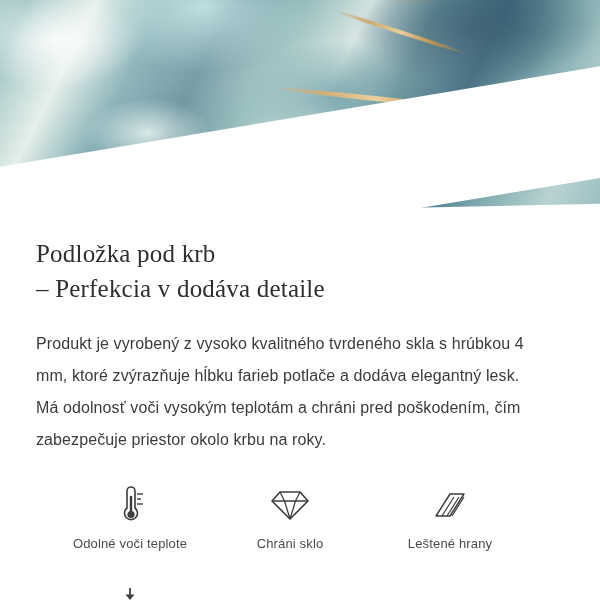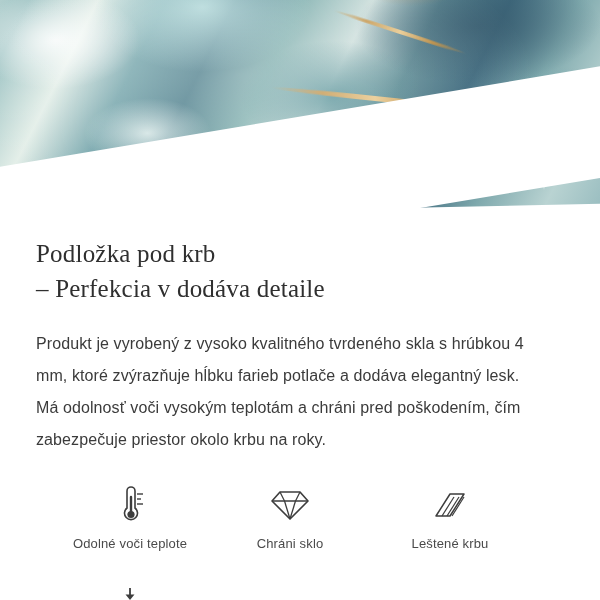--- a/index.html
+++ b/index.html
@@ -278,21 +278,21 @@
 
       <div class="feature">
         <div class="icon-wrap">
           <svg width="40" height="34" viewBox="0 0 40 34">
             <path d="M6 28 L20 6 L34 6 L20 28 Z" fill="none" stroke="#3d3d3d" stroke-width="1.5" stroke-linejoin="round"></path>
             <line x1="12" y1="28" x2="24" y2="9" stroke="#3d3d3d" stroke-width="1.2"></line>
             <line x1="17" y1="28" x2="29" y2="9" stroke="#3d3d3d" stroke-width="1.2"></line>
             <line x1="22" y1="28" x2="34" y2="9" stroke="#3d3d3d" stroke-width="1.2"></line>
           </svg>
         </div>
-        <div class="f-label">Leštené krbu</div>
+        <div class="f-label">Leštené hrany</div>
       </div>
 
       <div class="feature">
         <div class="icon-wrap">
           <svg width="42" height="40" viewBox="0 0 42 40">
             <line x1="21" y1="3" x2="21" y2="12" stroke="#3d3d3d" stroke-width="1.8"></line>
             <polygon points="21,15 16.5,9.5 25.5,9.5" fill="#3d3d3d"></polygon>
             <line x1="6" y1="17" x2="36" y2="17" stroke="#3d3d3d" stroke-width="1.8"></line>
             <line x1="6" y1="25" x2="36" y2="25" stroke="#3d3d3d" stroke-width="1.8"></line>
             <g stroke="#3d3d3d" stroke-width="1.1">

